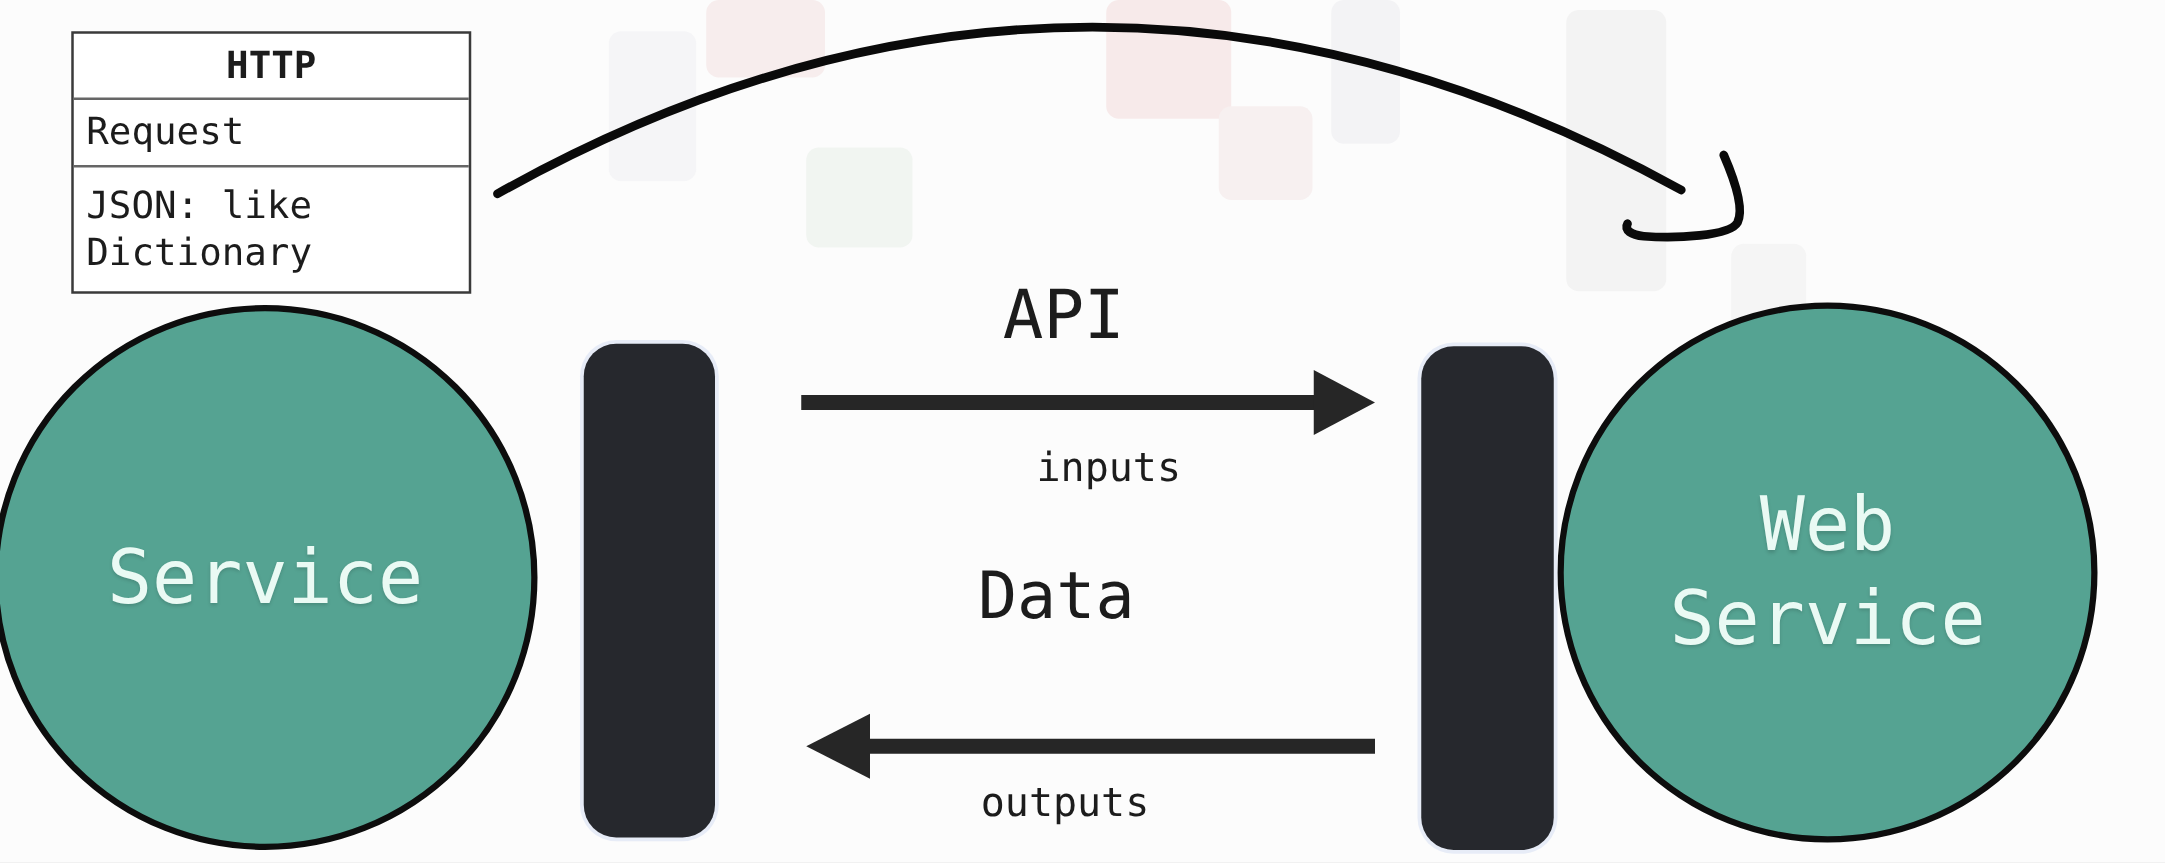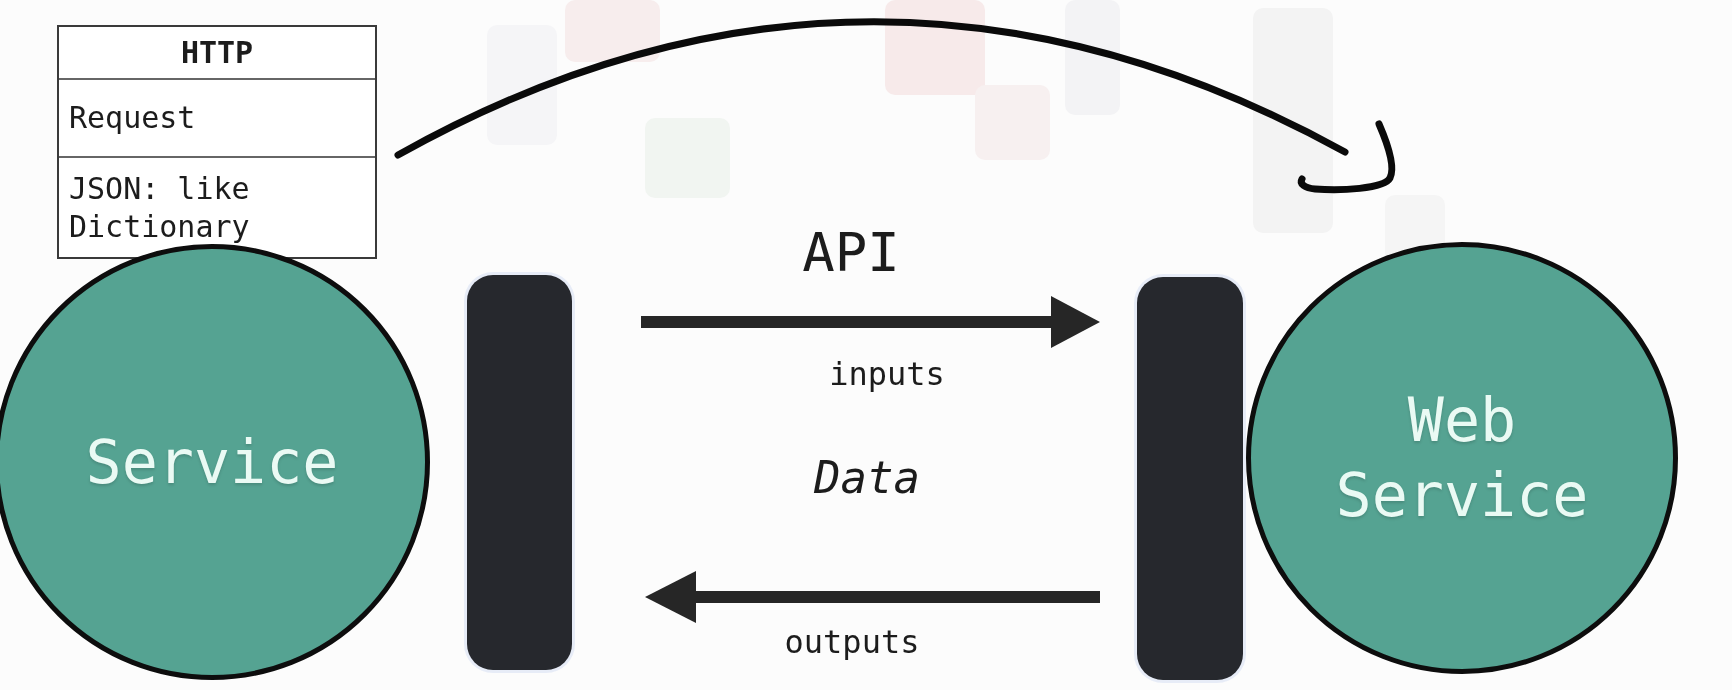--- a/index.html
+++ b/index.html
@@ -23,21 +23,21 @@
     position:absolute;left:57px;top:25px;width:320px;
     background:#ffffff;border:2px solid #3a3a3a;box-sizing:border-box;
     font-size:30px;line-height:1.25;
   }
   .http-table .hdr{
     height:51px;display:flex;align-items:center;justify-content:center;
     font-weight:bold;border-bottom:2px solid #666;
   }
   .http-table .row1{
     height:52px;display:flex;align-items:center;
-    padding:12px 10px;border-bottom:2px solid #666;
+    padding:0 10px;border-bottom:2px solid #666;
   }
   .http-table .row2{
     min-height:91px;display:flex;align-items:center;
     padding:4px 10px;
   }
 
   
   .node{
     position:absolute;border-radius:50%;
     background:var(--node-fill);border:5px solid #0d0d0d;box-sizing:border-box;
@@ -56,21 +56,21 @@
     position:absolute;background:var(--bar-fill);border-radius:26px;
     box-shadow:0 0 0 3px rgba(206,218,242,0.45);
   }
   #client-bar{left:467px;top:275px;width:105px;height:395px;}
   #service-bar{left:1137px;top:277px;width:106px;height:403px;}
 
   
   .lbl{position:absolute;transform:translate(-50%,-50%);white-space:nowrap;}
   #api-label{left:851px;top:252px;font-size:54px;}
   #inputs-label{left:887px;top:374px;font-size:32px;}
-  #data-label{left:867px;top:477px;font-size:44px;font-style:italic;}
+  #data-label{left:845px;top:477px;font-size:52px;}
   #outputs-label{left:852px;top:642px;font-size:32px;}
 
   svg.overlay{position:absolute;left:0;top:0;pointer-events:none;}
 </style>
 </head>
 <body>
 
 <div id="stage">
 
   <div class="ghost" style="left:565px;top:0;width:95px;height:62px;background:#f7eded;"></div>

